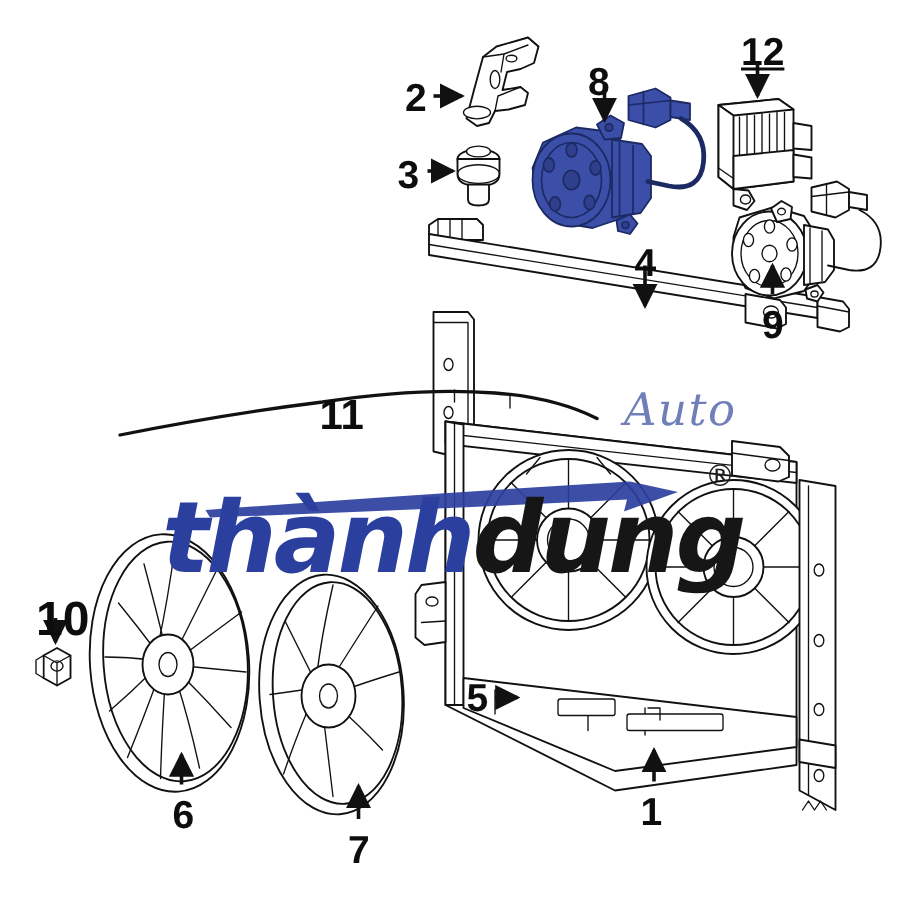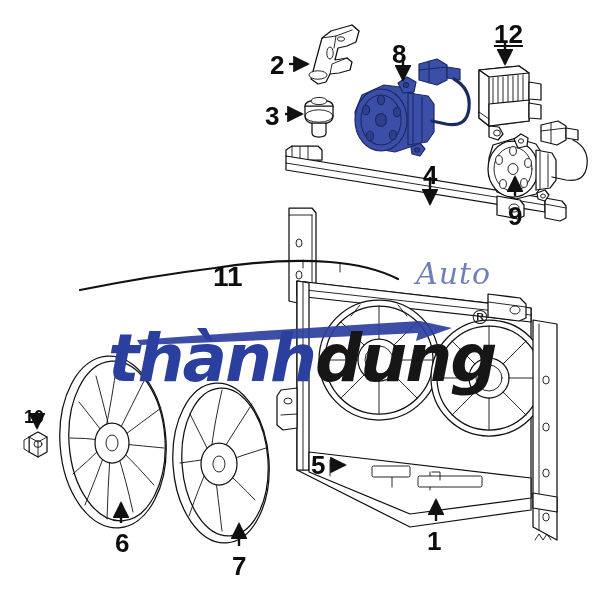--- a/index.html
+++ b/index.html
@@ -356,18 +356,18 @@
   <div id="callout-labels">
       <div class="callout" style="left: 427px; top: 528px; font-size: 26px;">1</div>
       <div class="callout" style="left: 270px; top: 52px; font-size: 26px;">2</div>
       <div class="callout" style="left: 265px; top: 103px; font-size: 26px;">3</div>
       <div class="callout" style="left: 423px; top: 162px; font-size: 26px;">4</div>
       <div class="callout" style="left: 311px; top: 452px; font-size: 26px;">5</div>
       <div class="callout" style="left: 115px; top: 530px; font-size: 26px;">6</div>
       <div class="callout" style="left: 232px; top: 553px; font-size: 26px;">7</div>
       <div class="callout" style="left: 392px; top: 41px; font-size: 26px;">8</div>
       <div class="callout" style="left: 508px; top: 203px; font-size: 26px;">9</div>
-      <div class="callout" style="left: 24px; top: 408px; font-size: 18px;">10</div>
+      <div class="callout" style="left: 24px; top: 396px; font-size: 32px;">10</div>
       <div class="callout" style="left: 213px; top: 263px; font-size: 28px;">11</div>
       <div class="callout" style="left: 494px; top: 21px; font-size: 26px; text-decoration: underline;">12</div>
     </div>
 
 </div>
 
 </body></html>

